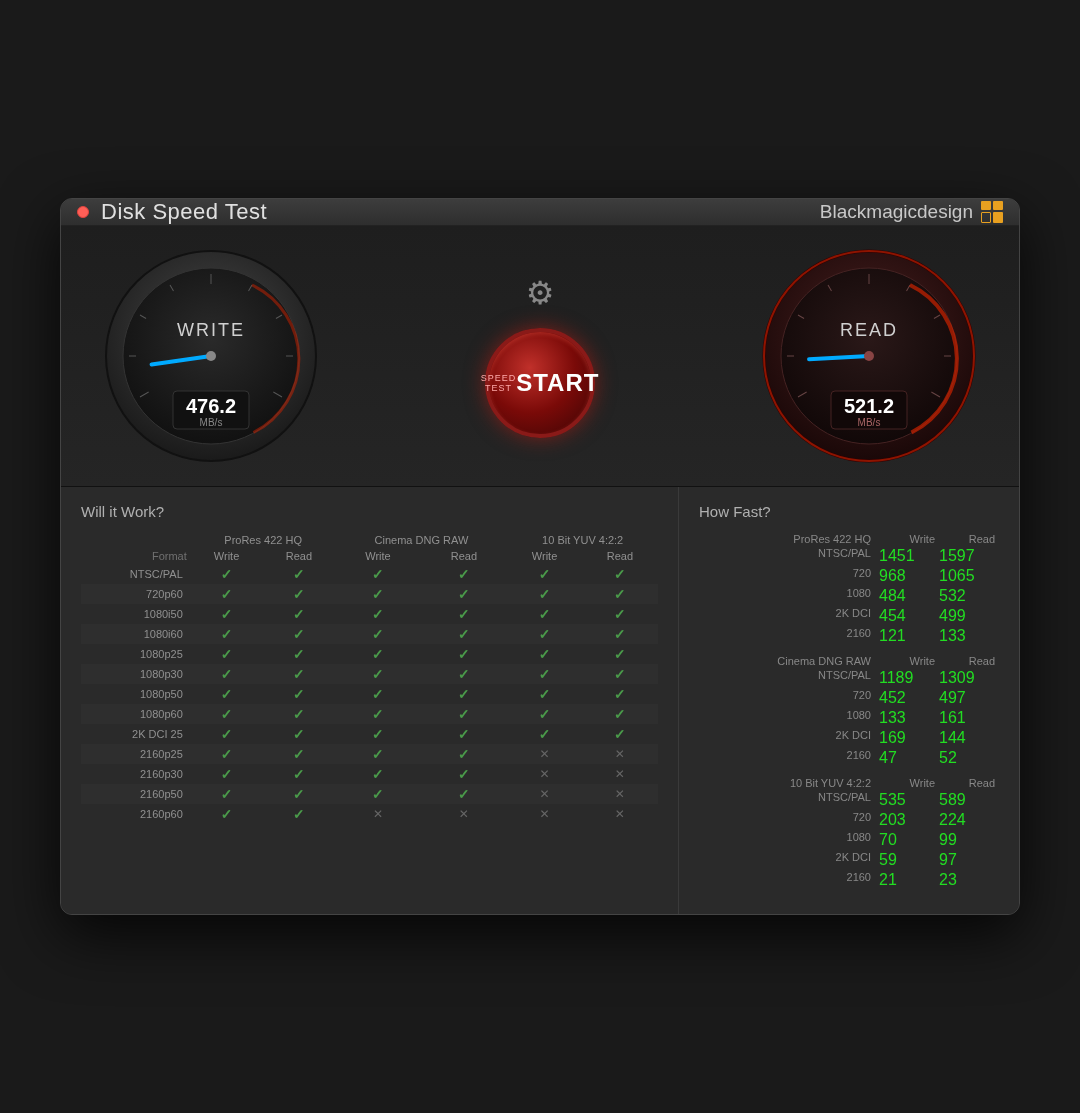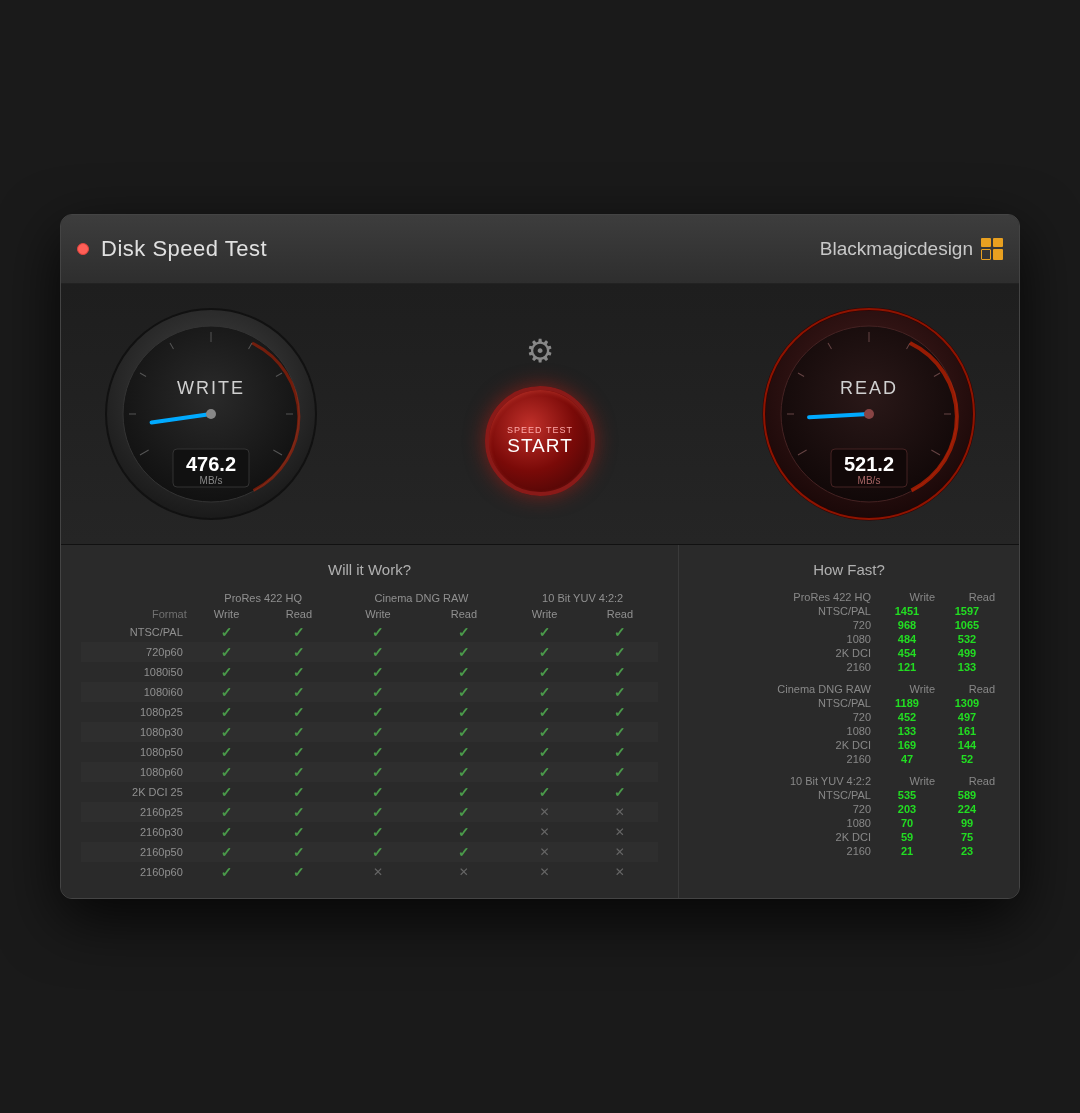--- a/index.html
+++ b/index.html
@@ -14,21 +14,21 @@
     .app-window {
       width: 960px;
       background: #2a2a2a;
       border-radius: 12px;
       overflow: hidden;
       box-shadow: 0 20px 60px rgba(0,0,0,0.8);
       border: 1px solid #444;
     }
     .title-bar {
       background: linear-gradient(180deg, #3d3d3d 0%, #2e2e2e 100%);
-      padding: 21px 16px;
+      padding: 0 16px;
       display: flex;
       align-items: center;
       justify-content: space-between;
       border-bottom: 1px solid #222;
     }
     .title-bar-left {
       display: flex;
       align-items: center;
       gap: 12px;
     }
@@ -110,34 +110,34 @@
     }
     .start-button {
       width: 110px;
       height: 110px;
       border-radius: 50%;
       background: radial-gradient(circle at 40% 35%, #c0302a, #7a0a08 50%, #3a0505);
       border: 4px solid #8a1a18;
       box-shadow: 0 0 20px rgba(180,30,20,0.6), inset 0 2px 4px rgba(255,100,80,0.3);
       cursor: pointer;
       display: flex;
-      flex-direction: column;
+      flex-direction: row;
       align-items: center;
       justify-content: center;
       color: white;
       outline: none;
     }
     .start-text-top {
       font-size: 9px;
       letter-spacing: 1px;
       color: #ffaaaa;
     }
     .start-text-main {
-      font-size: 19px;
-      font-weight: 400;
+      font-size: 24px;
+      font-weight: 700;
       letter-spacing: 1px;
     }
 
     
     .data-section {
       background: #2a2a2a;
       padding: 0;
       display: flex;
     }
     .will-it-work {
@@ -146,21 +146,20 @@
       border-right: 1px solid #3a3a3a;
     }
     .how-fast {
       width: 340px;
       padding: 16px 20px;
     }
     .section-title {
       color: #b0b0b0;
       font-size: 15px;
       font-weight: 400;
-      text-align: center;
       margin-bottom: 12px;
     }
 
     
     .wiw-table {
       width: 100%;
       border-collapse: collapse;
       font-size: 11px;
     }
     .wiw-table th {
@@ -215,24 +214,24 @@
       padding: 1px 0;
     }
     .hf-row-name {
       color: #888;
       font-size: 11px;
       text-align: right;
       padding-right: 8px;
     }
     .hf-value {
       color: #22dd22;
-      font-size: 11px;
-      text-align: center;
+      font-size: 16px;
+      text-align: left;
       padding-right: 4px;
-      font-weight: 700;
+      font-weight: 400;
     }
   </style>
 </head>
 <body>
 
 <div class="app-window">
 
   <div class="title-bar">
     <div class="title-bar-left">
       <div class="close-btn"></div>
@@ -577,21 +576,21 @@
       <span class="hf-value">224</span>
     </div>
             <div class="hf-row">
       <span class="hf-row-name">1080</span>
       <span class="hf-value">70</span>
       <span class="hf-value">99</span>
     </div>
             <div class="hf-row">
       <span class="hf-row-name">2K DCI</span>
       <span class="hf-value">59</span>
-      <span class="hf-value">75</span>
+      <span class="hf-value">97</span>
     </div>
             <div class="hf-row">
       <span class="hf-row-name">2160</span>
       <span class="hf-value">21</span>
       <span class="hf-value">23</span>
     </div>
           </div>
         </div>
     </div>
   </div>

